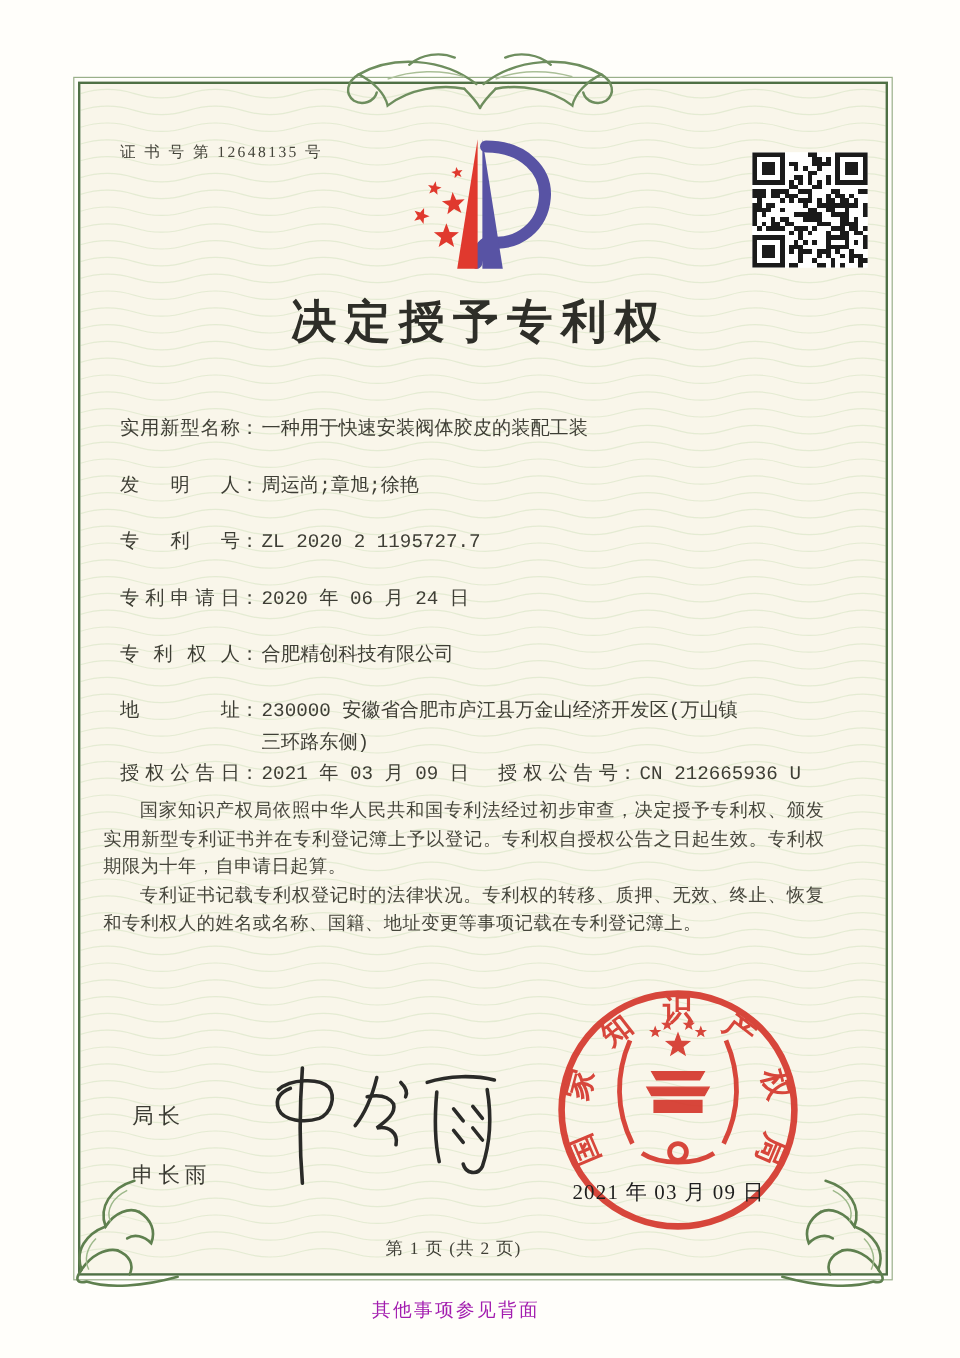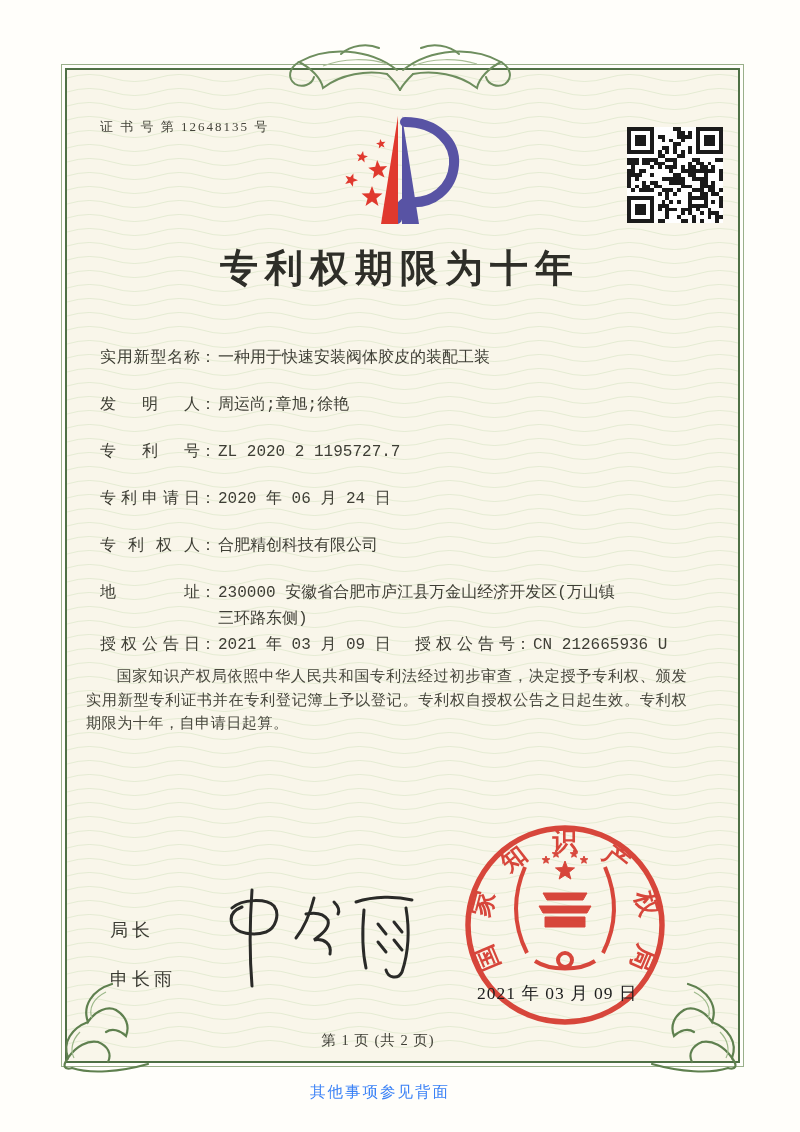--- a/index.html
+++ b/index.html
@@ -24,21 +24,21 @@
              font-family:"Liberation Sans","DejaVu Sans",sans-serif;color:#3a3a32;}
   .sig-name{position:absolute;left:110px;top:967px;font-size:18px;letter-spacing:4px;
             font-family:"Liberation Sans","DejaVu Sans",sans-serif;color:#3a3a32;}
   .sig-svg{position:absolute;left:218px;top:884px;}
   .seal-svg{position:absolute;left:455px;top:813px;opacity:0.93;}
   .seal-date{position:absolute;left:477px;top:981px;font-size:17.5px;letter-spacing:1px;
              color:#1e1e1e;z-index:6;}
   .page-info{position:absolute;left:0;top:1031px;width:756px;text-align:center;
              font-size:14.5px;color:#3f3f36;letter-spacing:1px;}
   .back-note{position:absolute;left:0;top:1082px;width:760px;text-align:center;
-             font-size:15.5px;color:#3b82f6;letter-spacing:2px;}
+             font-size:15.5px;color:#a21caf;letter-spacing:2px;}
   .logo-svg{position:absolute;left:325px;top:106px;}
   .qr-svg{position:absolute;left:627px;top:127px;background:#ffffff;}
   .orn{position:absolute;}
   svg text{font-family:"Liberation Serif","DejaVu Serif",serif;}
 </style>
 </head>
 <body>
 
 <div class="page">
 
@@ -488,21 +488,21 @@
         <rect x="8" y="24" width="1" height="1"></rect>
         <rect x="9" y="24" width="1" height="1"></rect>
         <rect x="14" y="24" width="1" height="1"></rect>
         <rect x="15" y="24" width="1" height="1"></rect>
         <rect x="17" y="24" width="1" height="1"></rect>
         <rect x="19" y="24" width="1" height="1"></rect>
         <rect x="23" y="24" width="1" height="1"></rect>
       </g>
   </svg>
 
-  <div class="title">专利权期限为十年</div>
+  <div class="title">决定授予专利权</div>
 
   <div class="frow" style="top:345px">
     <span class="flabel">实用新型名称</span>
       <span class="fcolon">：</span>
       <span class="fvalue">一种用于快速安装阀体胶皮的装配工装</span>
   </div>
   <div class="frow" style="top:392px">
     <span class="flabel">发明人</span>
       <span class="fcolon">：</span>
       <span class="fvalue">周运尚;章旭;徐艳</span>
@@ -533,20 +533,21 @@
       <span class="fvalue">2021 年 03 月 09 日</span>
   </div>
   <div class="frow" style="top:632px;left:415px">
     <span class="flabel">授权公告号</span>
       <span class="fcolon">：</span>
       <span class="fvalue">CN 212665936 U</span>
   </div>
 
   <div class="body-text">
     <p>国家知识产权局依照中华人民共和国专利法经过初步审查，决定授予专利权、颁发实用新型专利证书并在专利登记簿上予以登记。专利权自授权公告之日起生效。专利权期限为十年，自申请日起算。</p>
+    <p>专利证书记载专利权登记时的法律状况。专利权的转移、质押、无效、终止、恢复和专利权人的姓名或名称、国籍、地址变更等事项记载在专利登记簿上。</p>
   </div>
 
   <div class="sig-title">局长</div>
   <div class="sig-name">申长雨</div>
   <svg class="sig-svg" width="210" height="110">
     <g stroke="#2a2a28" stroke-width="3" fill="none" stroke-linecap="round">
       <path d="M34,6 C32,34 31,66 34,102"></path>
       <path d="M14,24 C24,15 48,14 56,22 C62,30 58,44 48,48 C36,52 18,50 14,40 C11,31 16,26 24,23"></path>
       <path d="M96,14 C92,30 86,44 78,54"></path>
       <path d="M88,30 C98,28 106,30 110,36 C112,44 104,50 96,56 C106,54 114,60 112,70"></path>

